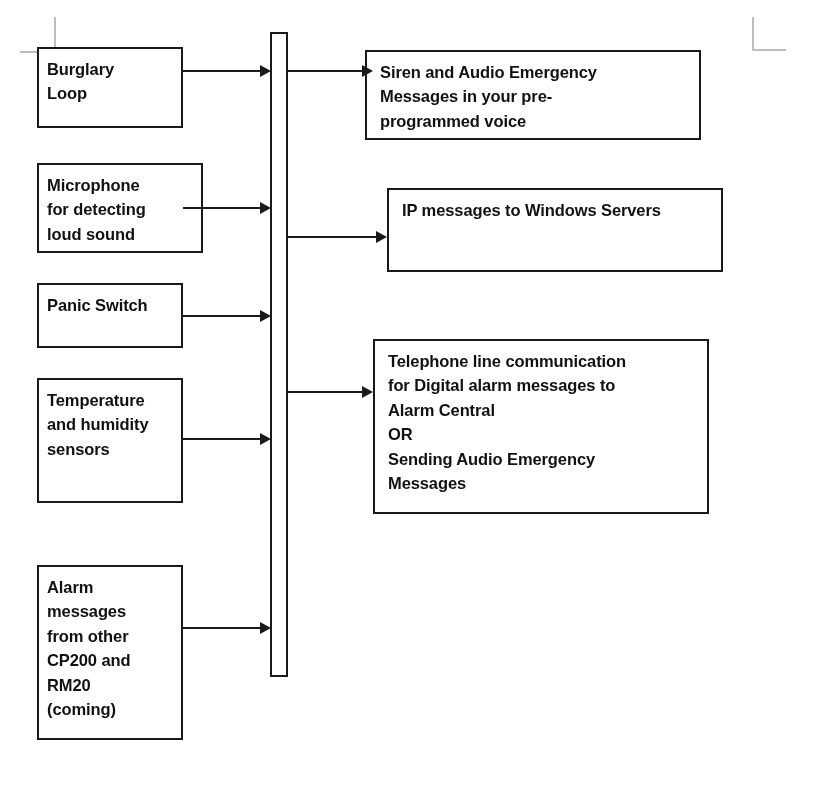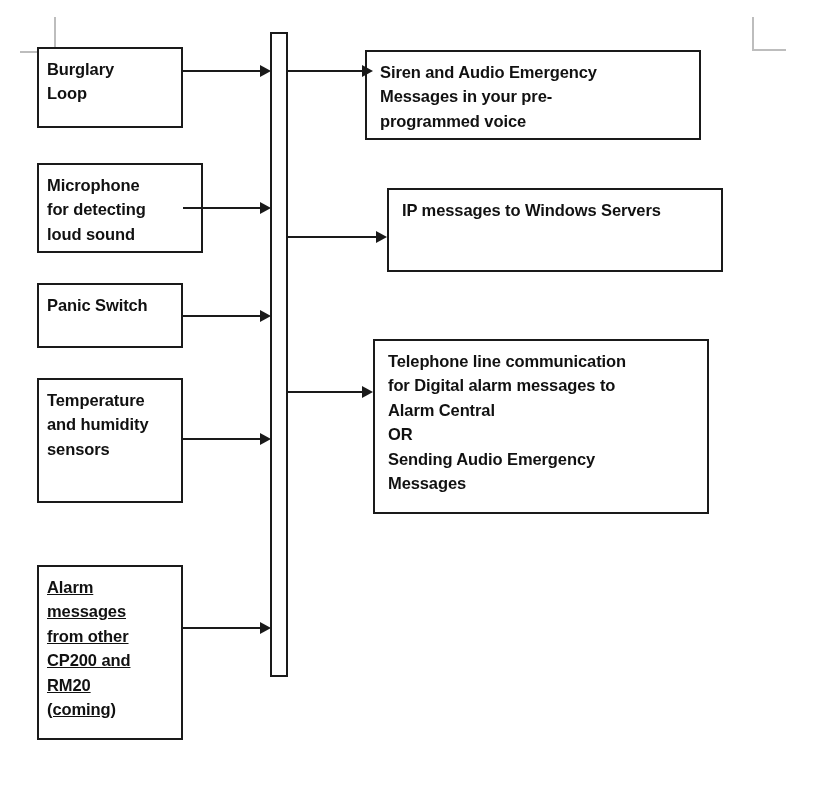--- a/index.html
+++ b/index.html
@@ -94,21 +94,21 @@
   <div class="node" style="left:37px; top:163px; width:166px; height:90px;">Microphone
 for detecting
 loud sound</div>
 
   <div class="node" style="left:37px; top:378px; width:146px; height:125px;">Temperature
 and humidity
 sensors</div>
 
   <div class="node" style="left:37px; top:283px; width:146px; height:65px;">Panic Switch</div>
 
-  <div class="node" style="left:37px; top:565px; width:146px; height:175px;text-decoration:underline;">Alarm
+  <div class="node" style="left:37px; top:565px; width:146px; height:175px;">Alarm
 messages
 from other
 CP200 and
 RM20
 (coming)</div>
 
   <div class="hub" style="left:270px; top:32px; width:18px; height:645px;"></div>
 
   <div class="node right-node" style="left:365px; top:50px; width:336px; height:90px;">Siren and Audio Emergency
 Messages in your pre-

